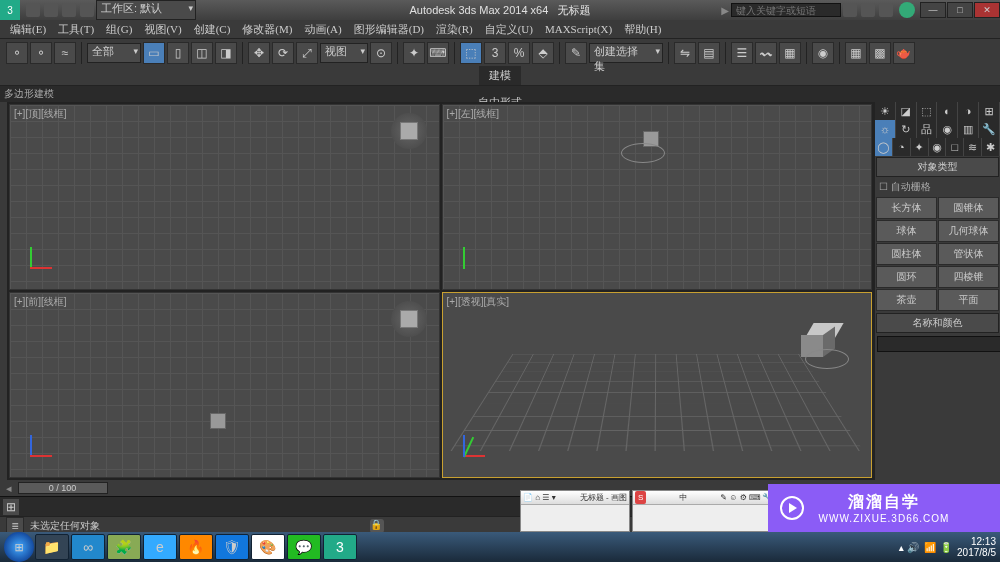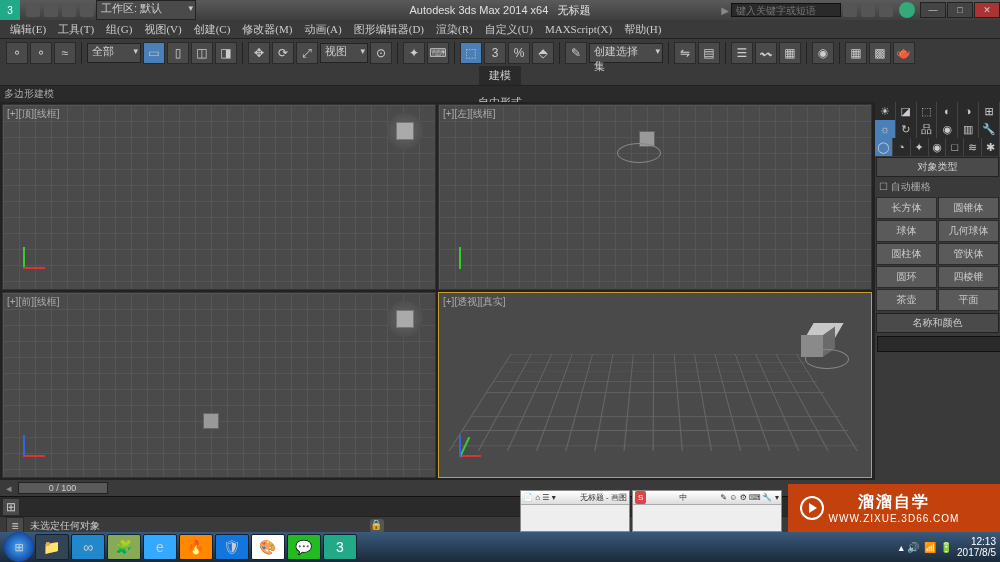--- a/index.html
+++ b/index.html
@@ -20,21 +20,21 @@
 .tbicon { width:22px; height:22px; background:#4a4a4a; border:1px solid #2a2a2a; display:flex; align-items:center; justify-content:center; font-size:12px; color:#ccc; cursor:pointer; }
 .tbicon.blue { background:#4a7fb8; }
 .tbicon.small { width:18px; height:18px; }
 .dropdown { height:20px; background:#4a4a4a; border:1px solid #222; color:#ccc; padding:0 14px 0 4px; font-size:11px; position:relative; }
 .dropdown::after { content:"▾"; position:absolute; right:2px; top:2px; font-size:9px; }
 .toolbar2 { height:20px; background:#3a3a3a; display:flex; align-items:center; padding:0 10px; gap:8px; border-bottom:1px solid #222;flex-direction:column; }
 .toolbar2 .tab { padding:2px 10px; color:#ccc; font-size:11px; cursor:pointer; }
 .toolbar2 .tab.active { background:#2a2a2a; }
 .subbar { height:16px; background:#2a2a2a; color:#aaa; font-size:10px; padding:0 4px; line-height:16px; }
 .main { display:flex; height:378px; }
-.viewports { flex:1; display:grid; grid-template:1fr 1fr/1fr 1fr; gap:2px; background:#222; padding:2px; position:relative; }
+.viewports { flex:1; display:grid; grid-template:1fr 1fr/1fr 1fr; gap:2px; background:#222; padding:2px; position:relative;margin-left:7px; }
 .vp { background:#4a4a4a; position:relative; overflow:hidden; border:1px solid #333; }
 .vp.active { border:1px solid #c8a030; }
 .vp .label { position:absolute; top:2px; left:4px; color:#aaa; font-size:10px; z-index:2; }
 .grid2d { position:absolute; inset:0; background-image:linear-gradient(#555 1px,transparent 1px),linear-gradient(90deg,#555 1px,transparent 1px); background-size:16px 16px; }
 .axis { position:absolute; left:20px; bottom:20px; width:28px; height:28px; }
 .axis .x { position:absolute; bottom:0; left:0; width:22px; height:2px; background:#d33; }
 .axis .y { position:absolute; bottom:0; left:0; width:2px; height:22px; background:#3c3; }
 .axis .z { position:absolute; bottom:0; left:0; width:2px; height:22px; background:#36d; }
 .cube2d { position:absolute; width:16px; height:16px; background:#999; border:1px solid #666; }
 .viewcube { position:absolute; top:8px; right:12px; width:36px; height:36px; border-radius:50%; background:radial-gradient(#666,#444); display:flex; align-items:center; justify-content:center; z-index:3; }
@@ -58,21 +58,21 @@
 .timeslider { height:16px; background:#3a3a3a; display:flex; align-items:center; padding:0 6px; }
 .timeslider .handle { width:90px; height:12px; background:#5a5a5a; border:1px solid #222; text-align:center; font-size:9px; line-height:10px; }
 .trackbar { height:20px; background:#2a2a2a; border-top:1px solid #111; position:relative; }
 .statusbar { height:18px; background:#3a3a3a; display:flex; align-items:center; padding:0 6px; font-size:10px; border-top:1px solid #222; }
 .status2 { height:16px; background:#3a3a3a; display:flex; align-items:center; padding:0 6px; font-size:10px; }
 .lock { width:14px; height:14px; background:#555; border-radius:3px; margin:0 4px; }
 .taskbar { position:absolute; bottom:0; left:0; right:0; height:30px; background:linear-gradient(#3a5a7a,#1a2a3a); display:flex; align-items:center; padding:0 4px; }
 .taskbar .orb { width:30px; height:30px; border-radius:50%; background:radial-gradient(#4af,#027); display:flex; align-items:center; justify-content:center; }
 .taskbar .tskicon { width:34px; height:26px; margin:0 1px; background:#345; border:1px solid #123; border-radius:2px; display:flex; align-items:center; justify-content:center; font-size:14px; }
 .taskbar .tray { margin-left:auto; display:flex; align-items:center; color:#fff; font-size:10px; gap:4px; }
-.watermark { position:absolute; right:0; bottom:30px; width:212px; height:48px; background:#c2410c; display:flex; align-items:center; justify-content:center; color:#fff; font-size:16px; font-weight:bold; letter-spacing:2px; z-index:50; flex-direction:column; }
+.watermark { position:absolute; right:0; bottom:30px; width:232px; height:48px; background:#8b5cf6; display:flex; align-items:center; justify-content:center; color:#fff; font-size:16px; font-weight:bold; letter-spacing:2px; z-index:50; flex-direction:column; }
 .watermark .url { font-size:10px; letter-spacing:1px; font-weight:normal; }
 .watermark .play { position:absolute; left:12px; width:24px; height:24px; border:2px solid #fff; border-radius:50%; display:flex; align-items:center; justify-content:center; }
 .watermark .play::after { content:""; border-left:8px solid #fff; border-top:5px solid transparent; border-bottom:5px solid transparent; margin-left:2px; }
 .mini-windows { position:absolute; bottom:30px; left:520px; display:flex; gap:2px; z-index:40; }
 .miniwin { width:110px; height:42px; background:#eee; border:1px solid #888; font-size:8px; color:#333; }
 .miniwin .mtitle { height:14px; background:linear-gradient(#fff,#ddd); border-bottom:1px solid #aaa; padding:0 2px; line-height:14px; display:flex; justify-content:space-between; }
 </style>
 </head>
 <body>
 

